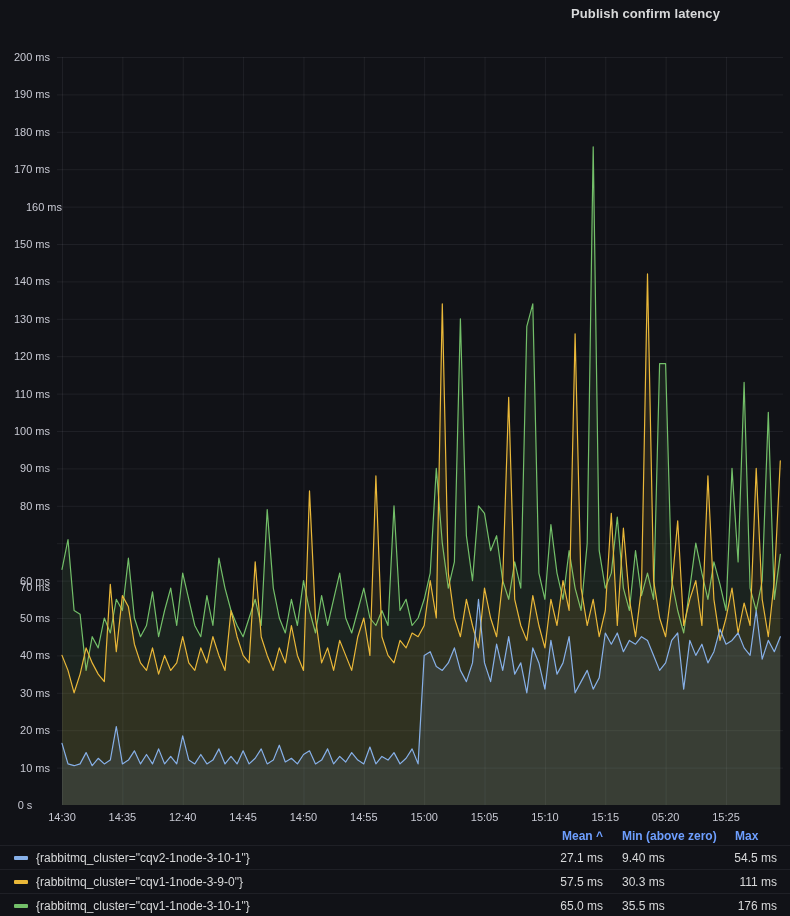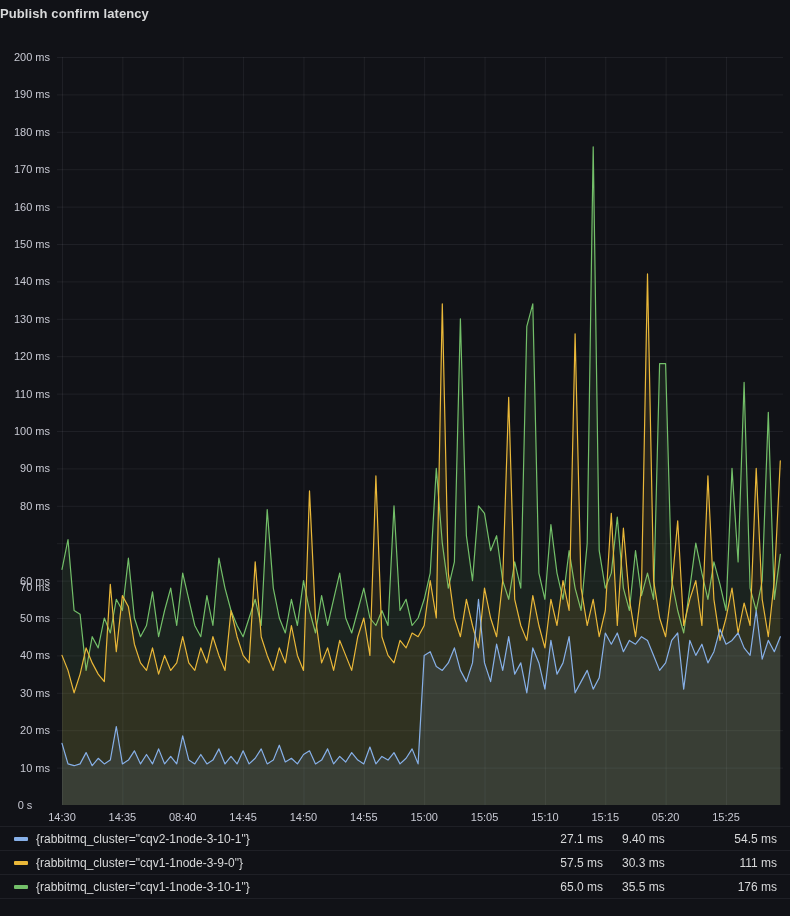--- a/index.html
+++ b/index.html
@@ -2,21 +2,21 @@
 <html><head>
 <meta charset="utf-8">
 <style>
   html,body{margin:0;padding:0;background:#111217;}
   body{
     width:790px;height:916px;position:relative;overflow:hidden;
     font-family:"Liberation Sans",sans-serif;
     -webkit-font-smoothing:antialiased;
   }
   .panel-title{
-    position:absolute;top:6px;left:0;width:720px;text-align:left;
+    position:absolute;top:6px;left:0;width:720px;text-align:right;
     color:#d8d9da;font-size:13px;font-weight:700;letter-spacing:.1px;
   }
   .plot-wrap{position:absolute;left:57px;top:57px;width:726px;height:748px;}
   .ylabel{
     position:absolute;left:0;width:50px;text-align:right;
     color:#c8c9d3;font-size:11px;line-height:14px;
   }
   .xlabel{
     position:absolute;top:810px;width:60px;margin-left:-30px;text-align:center;
     color:#c8c9d3;font-size:11px;line-height:14px;
@@ -105,42 +105,48 @@
     <div class="ylabel" style="top: 573.6px;">60 ms</div>
     <div class="ylabel" style="top: 536.2px; margin-top: 44px;">70 ms</div>
     <div class="ylabel" style="top: 498.8px;">80 ms</div>
     <div class="ylabel" style="top: 461.4px;">90 ms</div>
     <div class="ylabel" style="top: 424px;">100 ms</div>
     <div class="ylabel" style="top: 386.6px;">110 ms</div>
     <div class="ylabel" style="top: 349.2px;">120 ms</div>
     <div class="ylabel" style="top: 311.8px;">130 ms</div>
     <div class="ylabel" style="top: 274.4px;">140 ms</div>
     <div class="ylabel" style="top: 237px;">150 ms</div>
-    <div class="ylabel" style="top: 199.6px;">160 ms</div>
+    <div class="ylabel" style="top: 199.6px; padding-left: 12px;">160 ms</div>
     <div class="ylabel" style="top: 162.2px;">170 ms</div>
     <div class="ylabel" style="top: 124.8px;">180 ms</div>
     <div class="ylabel" style="top: 87.4px;">190 ms</div>
     <div class="ylabel" style="top: 50px;">200 ms</div>
   </div>
 <div id="x-axis">
     <div class="xlabel" style="left: 62px;">14:30</div>
     <div class="xlabel" style="left: 122.363px;">14:35</div>
-    <div class="xlabel" style="left: 182.727px;">08:40</div>
+    <div class="xlabel" style="left: 182.727px;">12:40</div>
     <div class="xlabel" style="left: 243.09px; text-align: center;">14:45</div>
     <div class="xlabel" style="left: 303.454px;">14:50</div>
     <div class="xlabel" style="left: 363.817px;">14:55</div>
     <div class="xlabel" style="left: 424.181px;">15:00</div>
     <div class="xlabel" style="left: 484.544px;">15:05</div>
     <div class="xlabel" style="left: 544.908px;">15:10</div>
     <div class="xlabel" style="left: 605.271px;">15:15</div>
     <div class="xlabel" style="left: 665.635px;">05:20</div>
     <div class="xlabel" style="left: 725.998px;">15:25</div>
   </div>
 
 <div class="legend">
+  <div class="legend-header">
+    <span class="spacer"></span>
+    <span class="col-mean">Mean ^</span>
+    <span class="col-min">Min (above zero)</span>
+    <span class="col-max">Max</span>
+  </div>
   <div id="legend-rows">
       <div class="legend-row">
         <span class="label-wrap">
           <span class="swatch" style="background: rgb(135, 176, 232);"></span>
           <span class="series-label">{rabbitmq_cluster="cqv2-1node-3-10-1"}</span>
         </span>
         <span class="col-mean">27.1 ms</span>
         <span class="col-min">9.40 ms</span>
         <span class="col-max">54.5 ms</span>
       </div>

